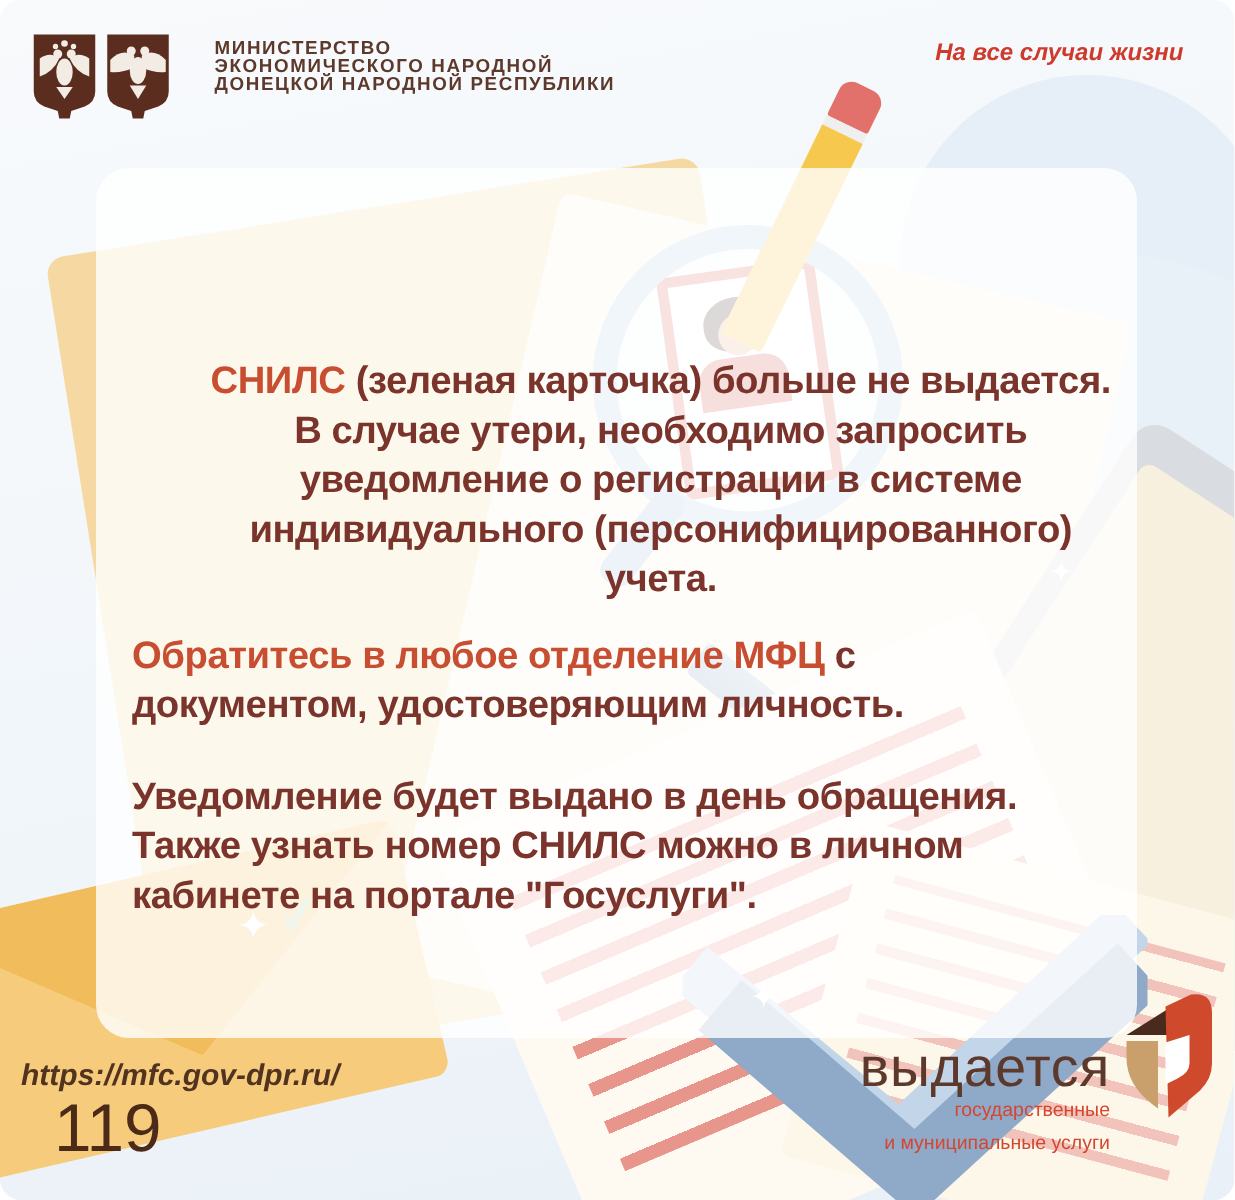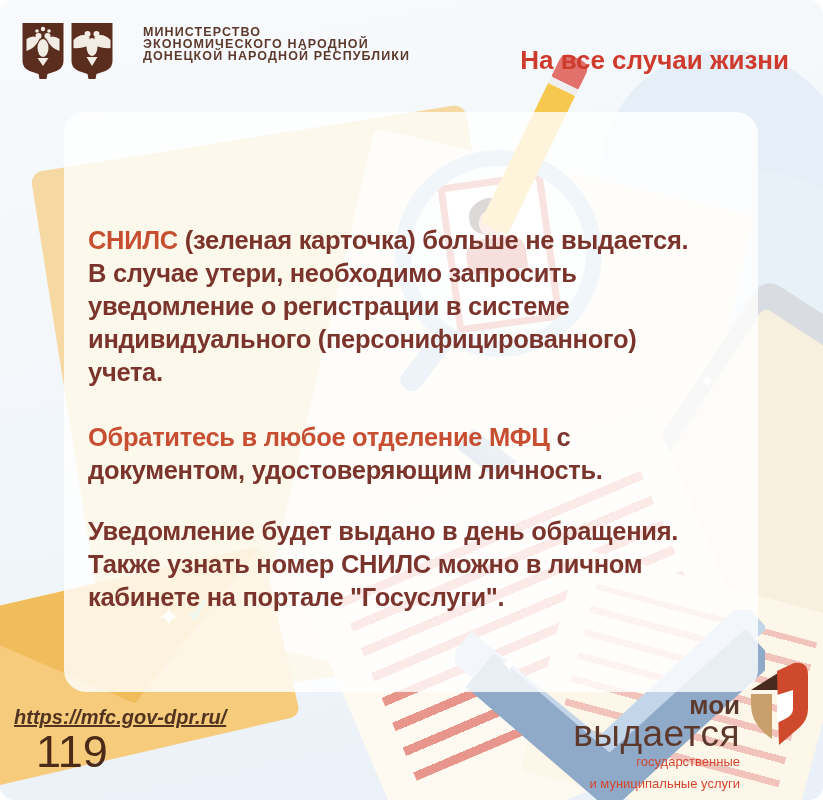--- a/index.html
+++ b/index.html
@@ -52,30 +52,30 @@
   
   .card{position:absolute;left:64px;top:112px;width:694px;height:580px;border-radius:22px;
     background:rgba(255,255,255,0.80);z-index:2;}
   
   .content{position:absolute;inset:0;z-index:3;}
   .emblem{width:46px;height:60px;}
   .emblem-rf{left:20px;top:21px;}
   .emblem-dnr{left:69px;top:21px;}
   .ministry{left:143px;top:26px;color:#5d392b;font-size:12.5px;font-weight:bold;
     letter-spacing:1.1px;line-height:12px;}
-  .tagline{right:34px;top:45px;color:#ce3a2c;font-size:26px;font-weight:bold;}
+  .tagline{right:34px;top:27px;color:#ce3a2c;font-size:16px;font-weight:bold;font-style:italic;}
   .title{left:86px;top:140px;font-size:43px;font-weight:bold;white-space:nowrap;}
   .title .t-brown{color:#5a3526;}
   .title .t-orange{color:#cb4a2f;}
   .title .t-dark{color:#46291b;}
   .para{left:88px;width:705px;font-size:25.5px;line-height:33px;font-weight:bold;
     letter-spacing:-0.3px;color:#7b342b;white-space:pre-line;}
   .para .hl{color:#c84e31;}
-  .p1{top:224px;} .p2{top:421px;} .p3{top:515px;}
-  .footer-url{left:14px;top:706px;color:#513320;font-size:20px;font-style:italic;font-weight:bold;text-decoration:underline;}
+  .p1{top:238px;text-align:center;} .p2{top:421px;} .p3{top:515px;}
+  .footer-url{left:14px;top:706px;color:#513320;font-size:20px;font-style:italic;font-weight:bold;}
   .footer-num{left:36px;top:722px;color:#4b2a18;font-size:45px;font-weight:normal;line-height:60px;}
   .md-logo-text{right:83px;top:694px;text-align:right;}
   .md-moi{color:#5d392b;font-size:26px;font-weight:bold;line-height:22px;}
   .md-dok{color:#5d392b;font-size:37px;line-height:35px;letter-spacing:0.5px;}
   .md-sub{color:#d5462f;font-size:13px;line-height:21.5px;}
   .md-icon{left:748px;top:660px;width:64px;height:88px;}
 </style>
 </head>
 <body>
 
@@ -178,21 +178,20 @@
 Также узнать номер СНИЛС можно в личном
 кабинете на портале "Госуслуги".</span></p>
 
     <p class="abs para p2" style="margin:0;"><span class="hl">Обратитесь в любое отделение МФЦ</span><span> с
 документом, удостоверяющим личность.</span></p>
 
     <div class="abs footer-url">https://mfc.gov-dpr.ru/</div>
     <div class="abs footer-num">119</div>
 
     <div class="abs md-logo-text">
-      <div class="md-moi">мои</div>
       <div class="md-dok">выдается</div>
       <div class="md-sub">государственные</div>
       <div class="md-sub">и муниципальные услуги</div>
     </div>
     <svg class="abs md-icon" viewBox="0 0 64 86">
       <polygon points="3,29 38,7 38,29" fill="#4a2a1c"></polygon>
       <path d="M3,33 L24,33 L24,78 L20,75 Q3,62 3,44 Z" fill="#c9a06b"></path>
       <path d="M29,10 L46,2 Q60,0 60,14 L60,48 Q60,58 52,66 L31,84 Z" fill="#cf4a2c"></path>
       <path d="M29,34 L45,29 L45,48 Q45,54 37,58 L29,62 Z" fill="#ffffff"></path>
     </svg>

